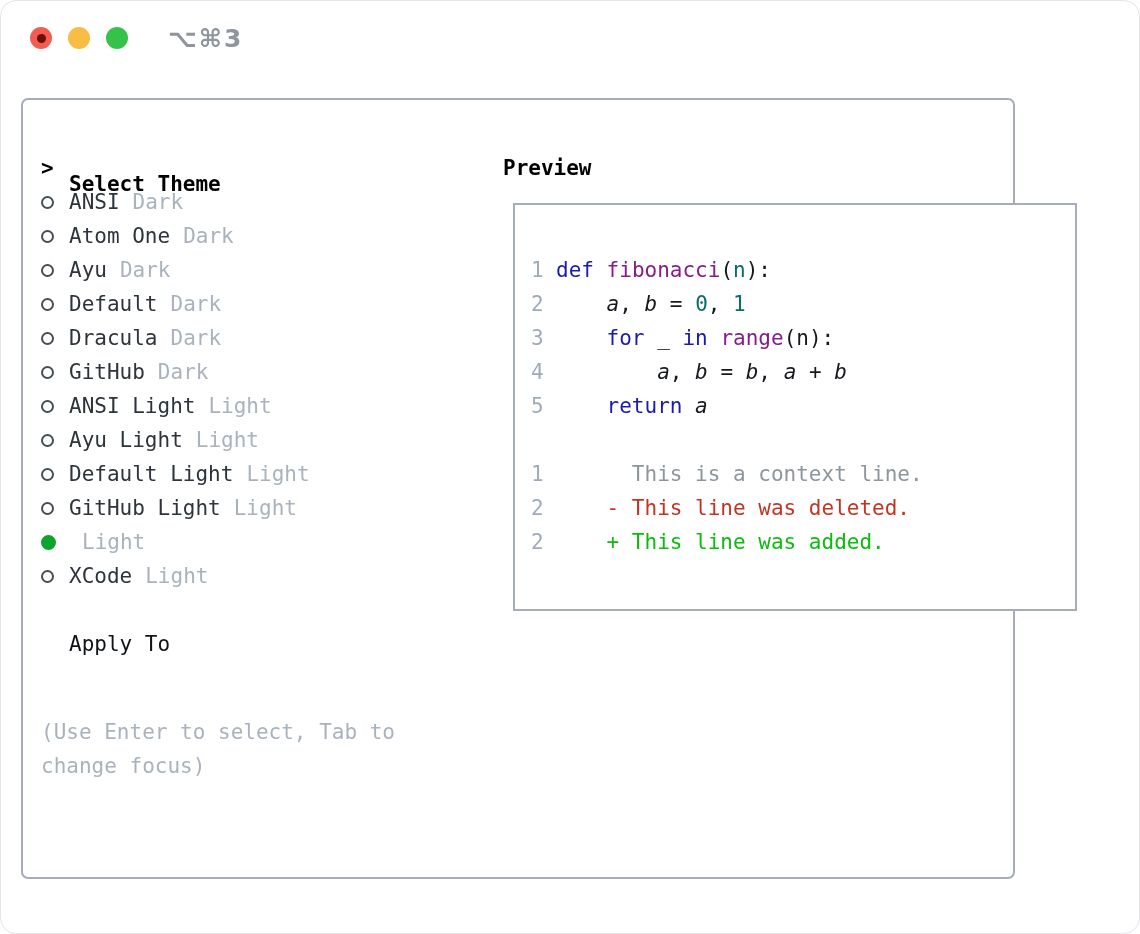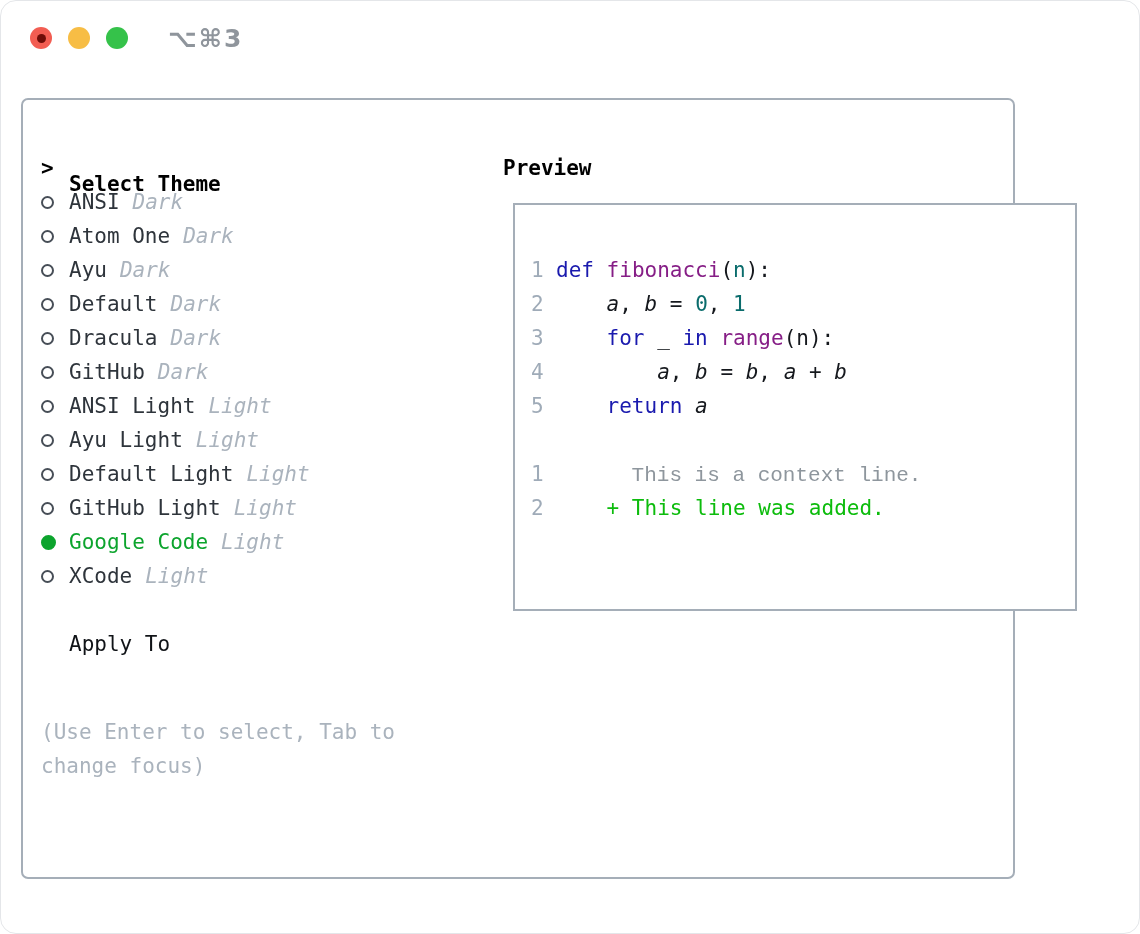--- a/index.html
+++ b/index.html
@@ -47,21 +47,21 @@
   .gutter { width:28px; display:inline-flex; align-items:center; }
   .prompt { font-weight:bold; color:#000000; }
   .hdr { font-weight:bold; color:#000000;margin-top:32px; }
   .ring {
     width:13px; height:13px; border-radius:50%;
     border:2px solid #474e57; background:transparent;
   }
   .ring.sel { background:var(--accent-green); border-color:var(--accent-green); width:15px; height:15px; }
   .tname { color:#2e343b; }
   .tname.sel { color:var(--accent-green); }
-  .ttag { color:var(--text-muted); margin-left:13px;font-style:italic; }
+  .ttag { color:var(--text-muted); margin-left:13px; }
   .apply-hdr { margin-top:34px; height:34px; padding-left:28px; color:#101317; }
   .help {
     margin-top:54px; width:430px;
     color:var(--text-muted);
   }
 
   
   .preview-label {
     position:absolute; left:480px; top:51px;
     font-size:21px; line-height:34px; font-weight:bold; color:#000000;
@@ -73,21 +73,21 @@
     padding:48px 10px 0 16px;
     overflow:hidden;
   }
   .pl { white-space:pre; font-size:21px; line-height:34px; height:34px; }
   .ln { display:inline-block; width:25px; color:var(--line-number); }
   .tok-pln { color:var(--text-dark); }
   .tok-kwd { color:var(--keyword-blue); }
   .tok-typ { color:var(--type-purple); }
   .tok-lit { color:var(--literal-teal); }
   .tok-var { color:var(--text-dark); font-style:italic; }
-  .tok-ctx { color:var(--context-gray);font-family:Liberation Mono, monospace; }
+  .tok-ctx { color:var(--context-gray); }
   .tok-del { color:var(--deleted-red); }
   .tok-add { color:var(--added-green); }
 </style>
 </head>
 <body>
 
 <div class="window">
 
   <div class="titlebar">
     <div class="lights">
@@ -176,21 +176,20 @@
             <span class="gutter">
               <span class="ring"></span>
             </span>
             <span class="tname">GitHub Light</span>
             <span class="ttag">Light</span>
           </div>
           <div class="trow">
             <span class="gutter">
               <span class="ring sel"></span>
             </span>
-            <span class="tname sel">Google Code</span>
             <span class="ttag">Light</span>
           </div>
           <div class="trow">
             <span class="gutter">
               <span class="ring"></span>
             </span>
             <span class="tname">XCode</span>
             <span class="ttag">Light</span>
           </div>
         </div>
@@ -205,18 +204,19 @@
 
     <div class="preview-box">
       <div id="preview-lines">
           <div class="pl"><span class="ln">1</span><span class="tok-kwd">def</span><span class="tok-pln"> </span><span class="tok-typ">fibonacci</span><span class="tok-pln">(</span><span class="tok-lit">n</span><span class="tok-pln">):</span></div>
           <div class="pl"><span class="ln">2</span><span class="tok-pln">    </span><span class="tok-var">a</span><span class="tok-pln">, </span><span class="tok-var">b</span><span class="tok-pln"> = </span><span class="tok-lit">0</span><span class="tok-pln">, </span><span class="tok-lit">1</span></div>
           <div class="pl"><span class="ln">3</span><span class="tok-pln">    </span><span class="tok-kwd">for</span><span class="tok-pln"> _ </span><span class="tok-kwd">in</span><span class="tok-pln"> </span><span class="tok-typ">range</span><span class="tok-pln">(n):</span></div>
           <div class="pl"><span class="ln">4</span><span class="tok-pln">        </span><span class="tok-var">a</span><span class="tok-pln">, </span><span class="tok-var">b</span><span class="tok-pln"> = </span><span class="tok-var">b</span><span class="tok-pln">, </span><span class="tok-var">a</span><span class="tok-pln"> + </span><span class="tok-var">b</span></div>
           <div class="pl"><span class="ln">5</span><span class="tok-pln">    </span><span class="tok-kwd">return</span><span class="tok-pln"> </span><span class="tok-var">a</span></div>
           <div class="pl"><span class="ln"></span></div>
           <div class="pl"><span class="ln">1</span><span class="tok-ctx">      This is a context line.</span></div>
+          <div class="pl"><span class="ln">2</span><span class="tok-del">    - This line was deleted.</span></div>
           <div class="pl"><span class="ln">2</span><span class="tok-add">    + This line was added.</span></div>
         </div>
     </div>
 
   </div>
 </div>
 
 </body></html>

